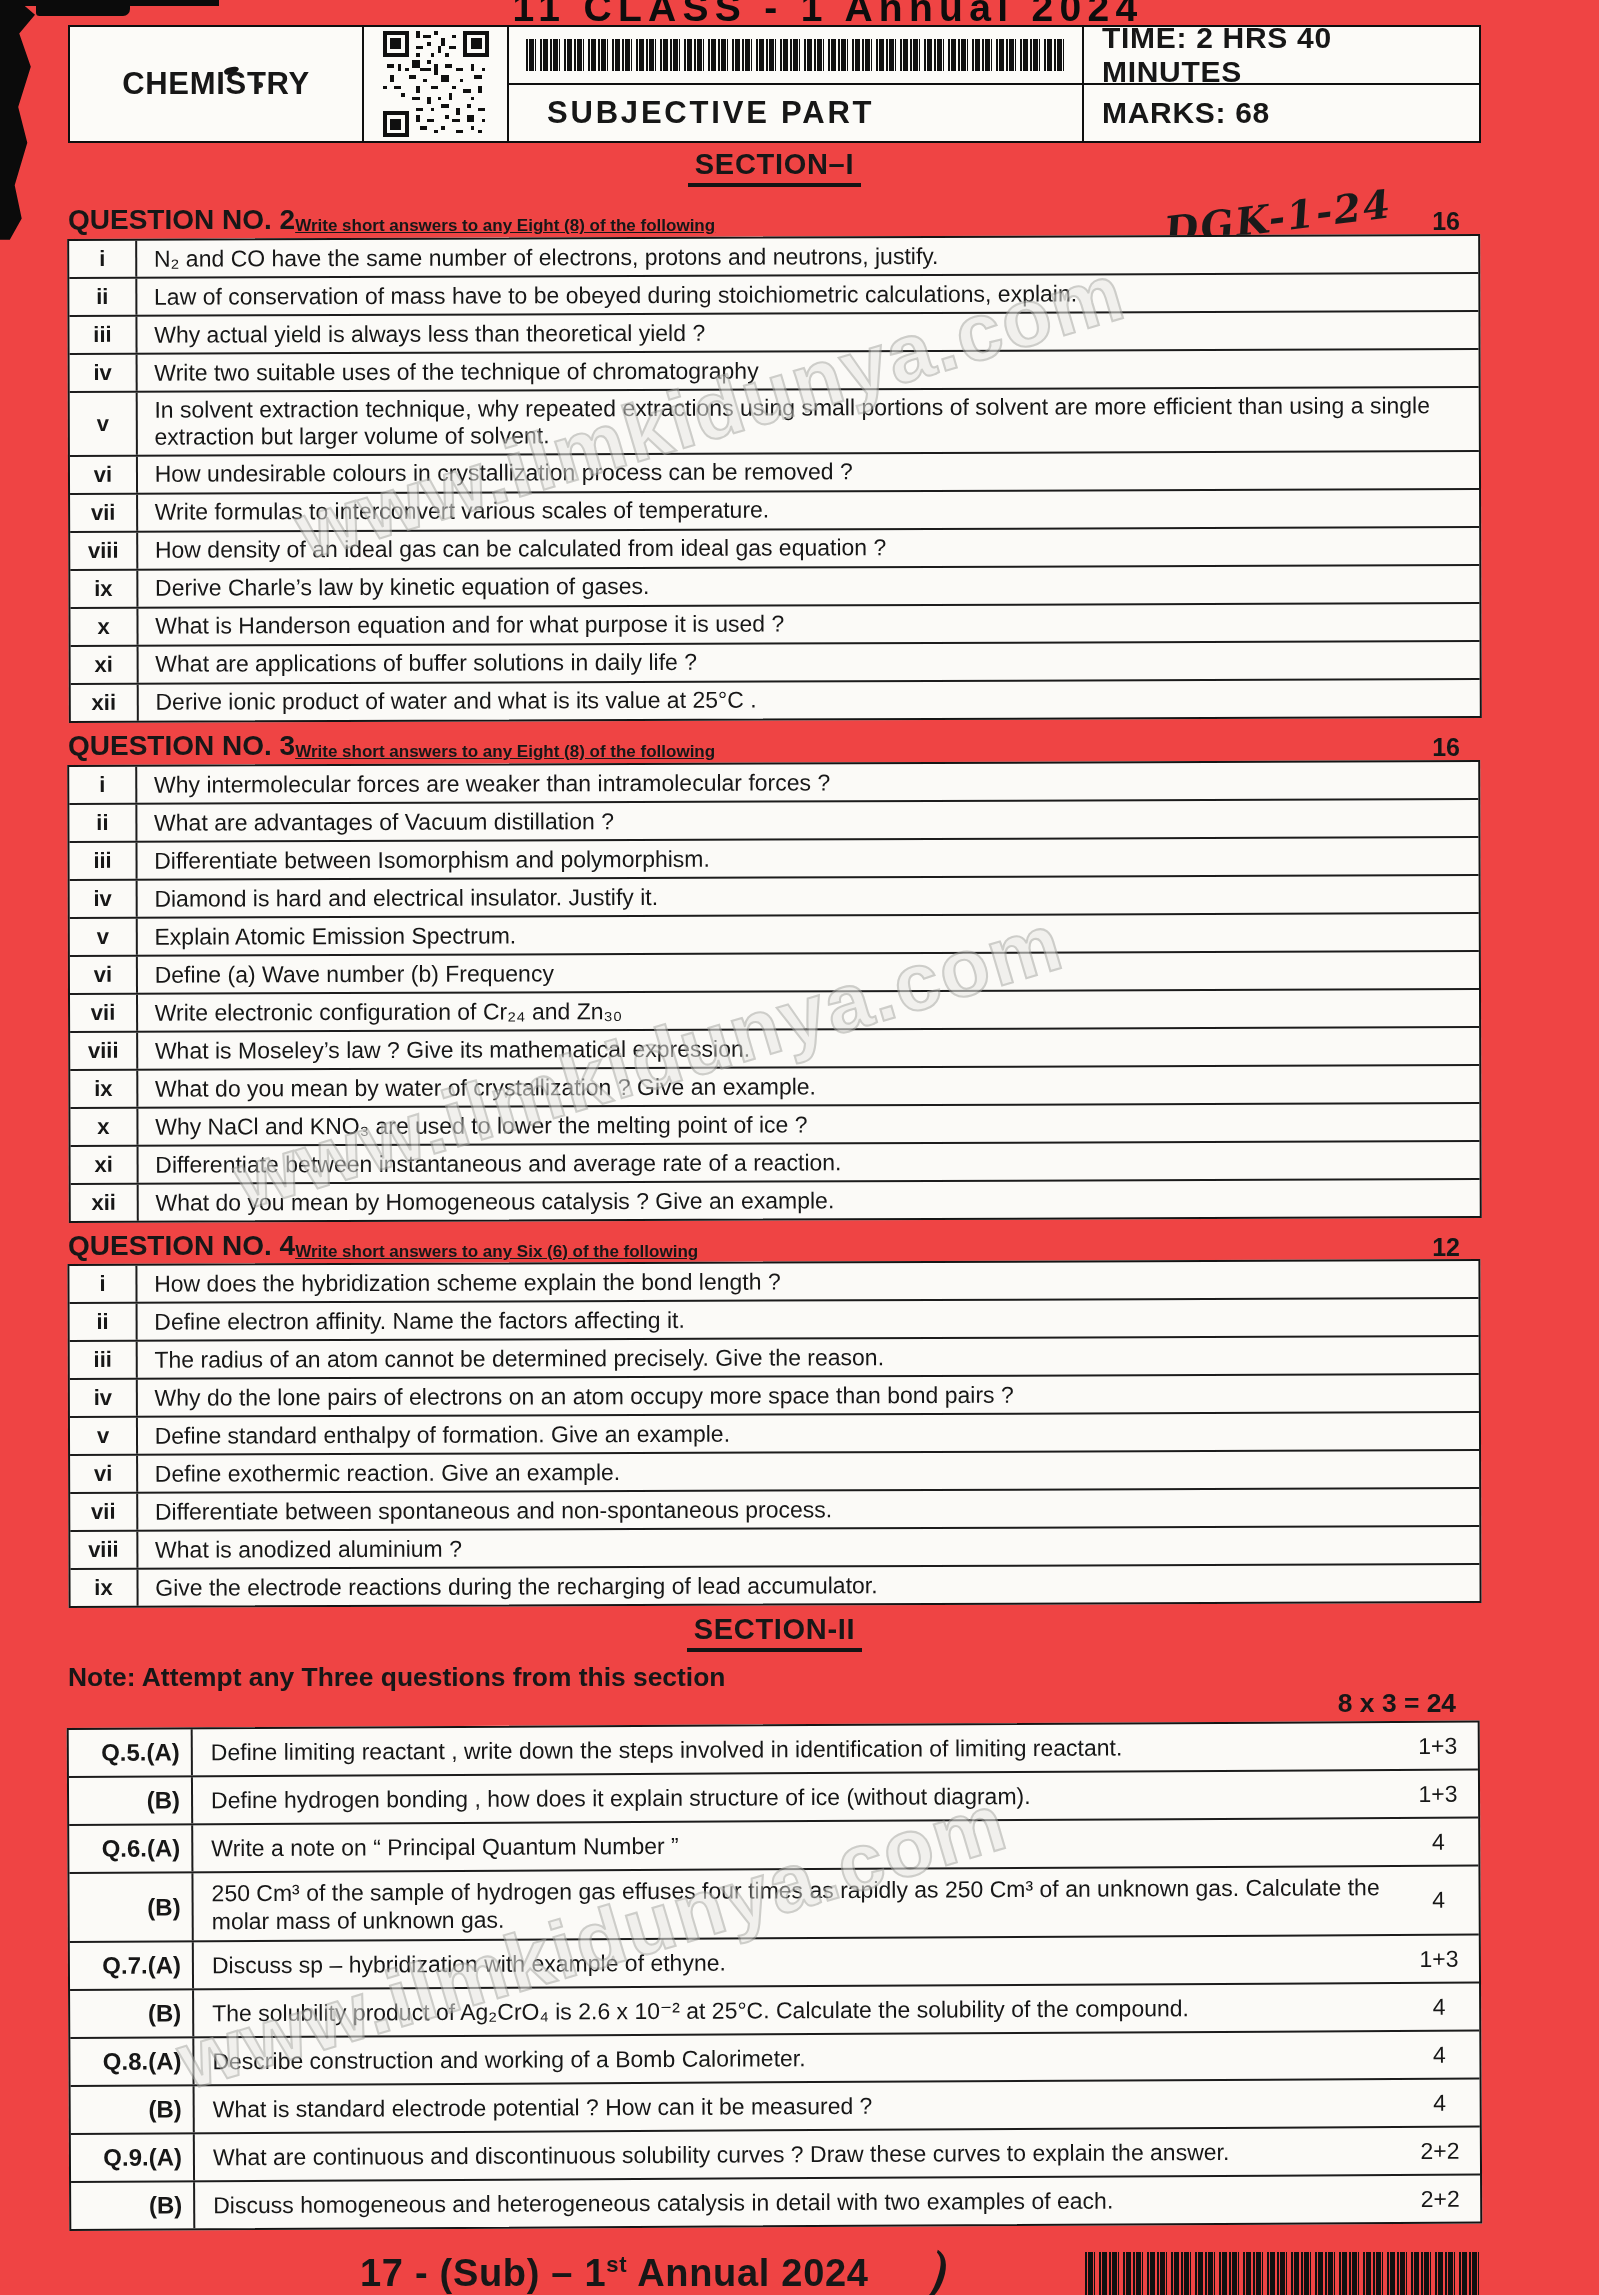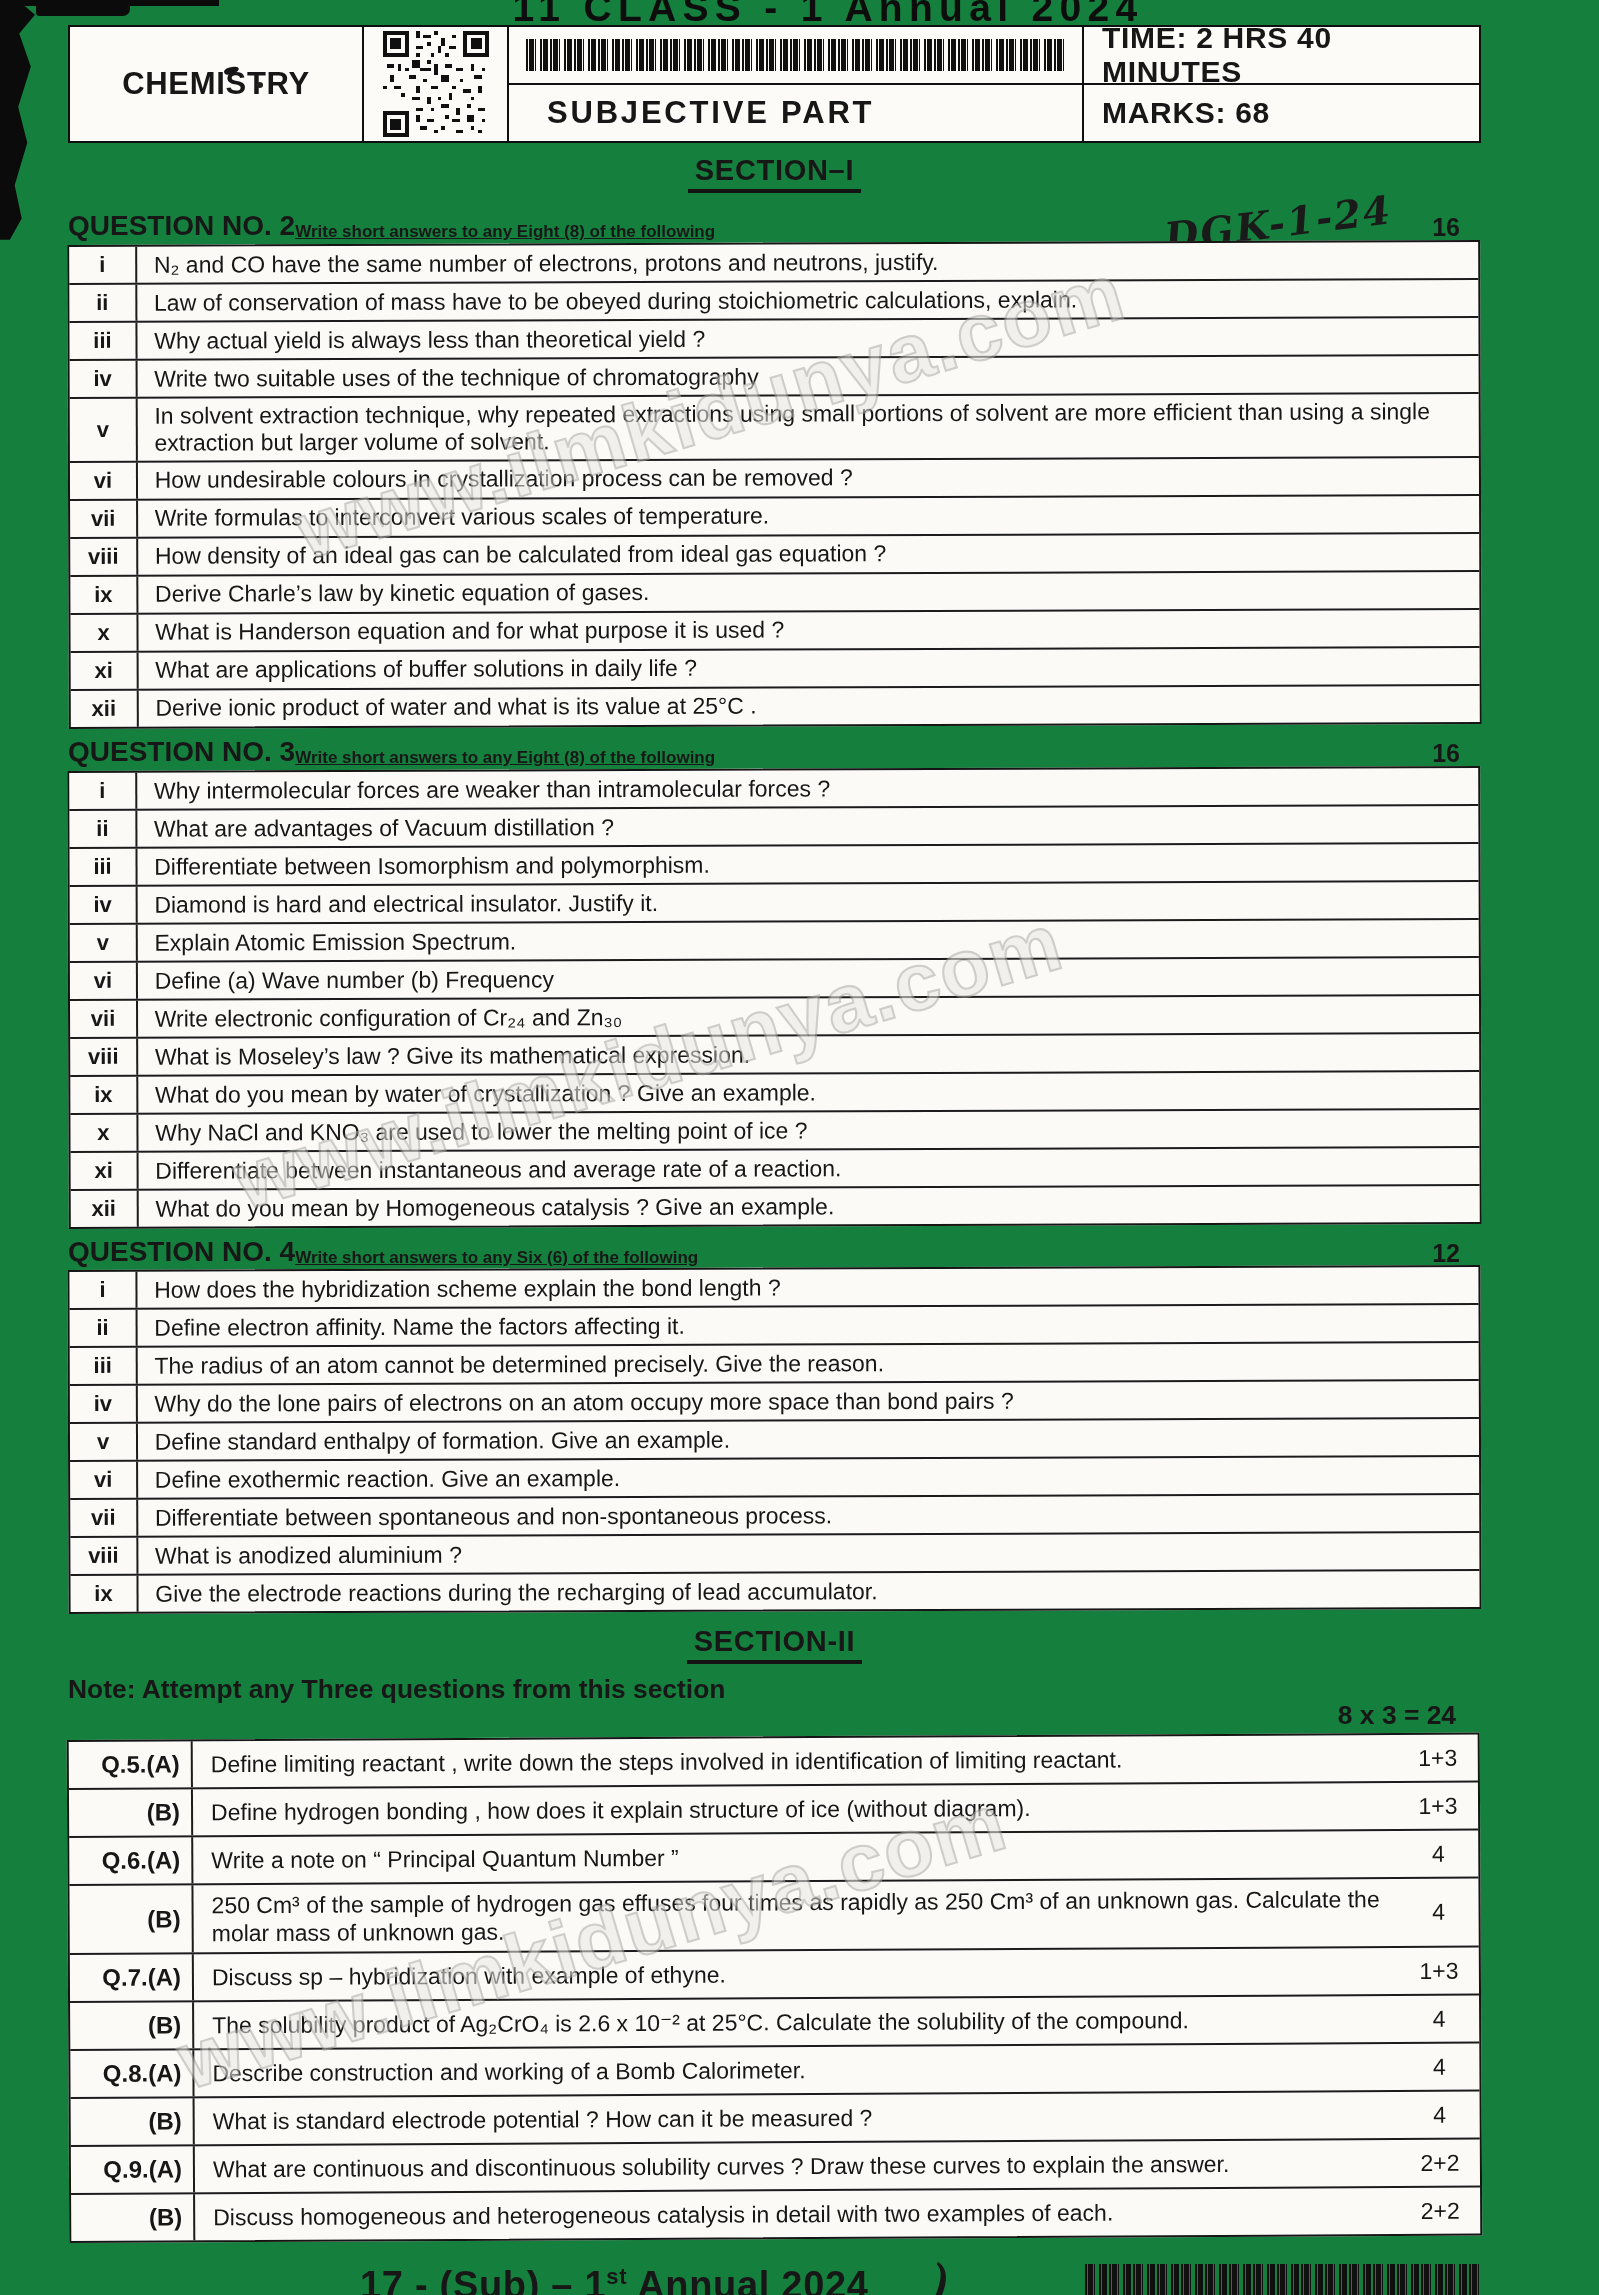--- a/index.html
+++ b/index.html
@@ -1,18 +1,18 @@
 <!DOCTYPE html>
 <html style="font-size:11px"><head>
 <meta charset="utf-8">
 <style>
   html,body { margin:0; padding:0; background:#e8e8e5; }
   .page {
     position:relative; width:1600px; height:2295px; margin:0 auto;
-    background:#15803d; color:#171717; overflow:hidden;
+    background:#ef4444; color:#171717; overflow:hidden;
     font-family:"Liberation Sans","DejaVu Sans",sans-serif;
   }
   
   .artifact-top-band { position:absolute; left:0; top:0; width:219px; height:6.3px; background:#0b0b0b; z-index:8; }
   .artifact-top-blob { position:absolute; left:36px; top:0; width:94px; height:16px; background:#0b0b0b; border-radius:0 0 7px 3.5px; z-index:8; }
   .artifact-left-edge {
     position:absolute; left:0; top:2.8px; width:35px; height:237px; background:#0b0b0b; z-index:8;
     clip-path:polygon(0 0,60% 0,100% 5%,55% 13%,88% 27%,52% 44%,78% 59%,42% 77%,62% 91%,28% 100%,0 100%);
   }
   .artifact-speck1 { position:absolute; left:224px; top:67px; width:15.3px; height:7px; background:#151515; border-radius:40% 60% 50% 50%; transform:rotate(-18deg); z-index:8; }
@@ -33,21 +33,21 @@
   .hrow + .hrow { border-top:2.1px solid #0f0f0f; }
   .hcell-qr { width:143px; border-right:2.8px solid #0f0f0f; display:flex; align-items:center; justify-content:center; padding:4.2px 0; }
   .hcell-mid { flex:1; border-right:2.8px solid #0f0f0f; display:flex; flex-direction:column; }
   .hrow-left { justify-content:flex-start; padding-left:38px; letter-spacing:2.8px; }
   .barcode { background:repeating-linear-gradient(90deg,#101010 0 2.1px,rgba(0,0,0,0) 2.1px 3.5px,#101010 3.5px 7.7px,rgba(0,0,0,0) 7.7px 9px,#101010 9px 10.4px,rgba(0,0,0,0) 10.4px 14px,#101010 14px 16px,rgba(0,0,0,0) 16px 17.4px,#101010 17.4px 21.6px,rgba(0,0,0,0) 21.6px 24px); }
   .barcode-top { width:94%; height:32px; margin:0 auto; }
   .hcell-right { width:395px; display:flex; flex-direction:column; }
   .hrow-time { justify-content:flex-start; padding-left:18px; font-size:30px; }
 
   
-  .section-head { text-align:center; margin-top:11px; }
+  .section-head { text-align:center; margin-top:5px; }
   .section-head .sh {
     display:inline-block; font-weight:bold; font-size:29px; letter-spacing:0.7px;
     border-bottom:4.9px solid #141414; padding:0 7px 2.1px;
   }
 
   
   .qhead { display:flex; align-items:flex-end; font-weight:bold; margin-top:7px; padding-bottom:2.8px;text-align:center; }
   .qhead-label { font-size:28px; white-space:nowrap; }
   .qhead-sub { font-size:17px; white-space:nowrap;text-decoration:underline; }
   .qhead-marks { font-size:25px; padding-right:21px; }

